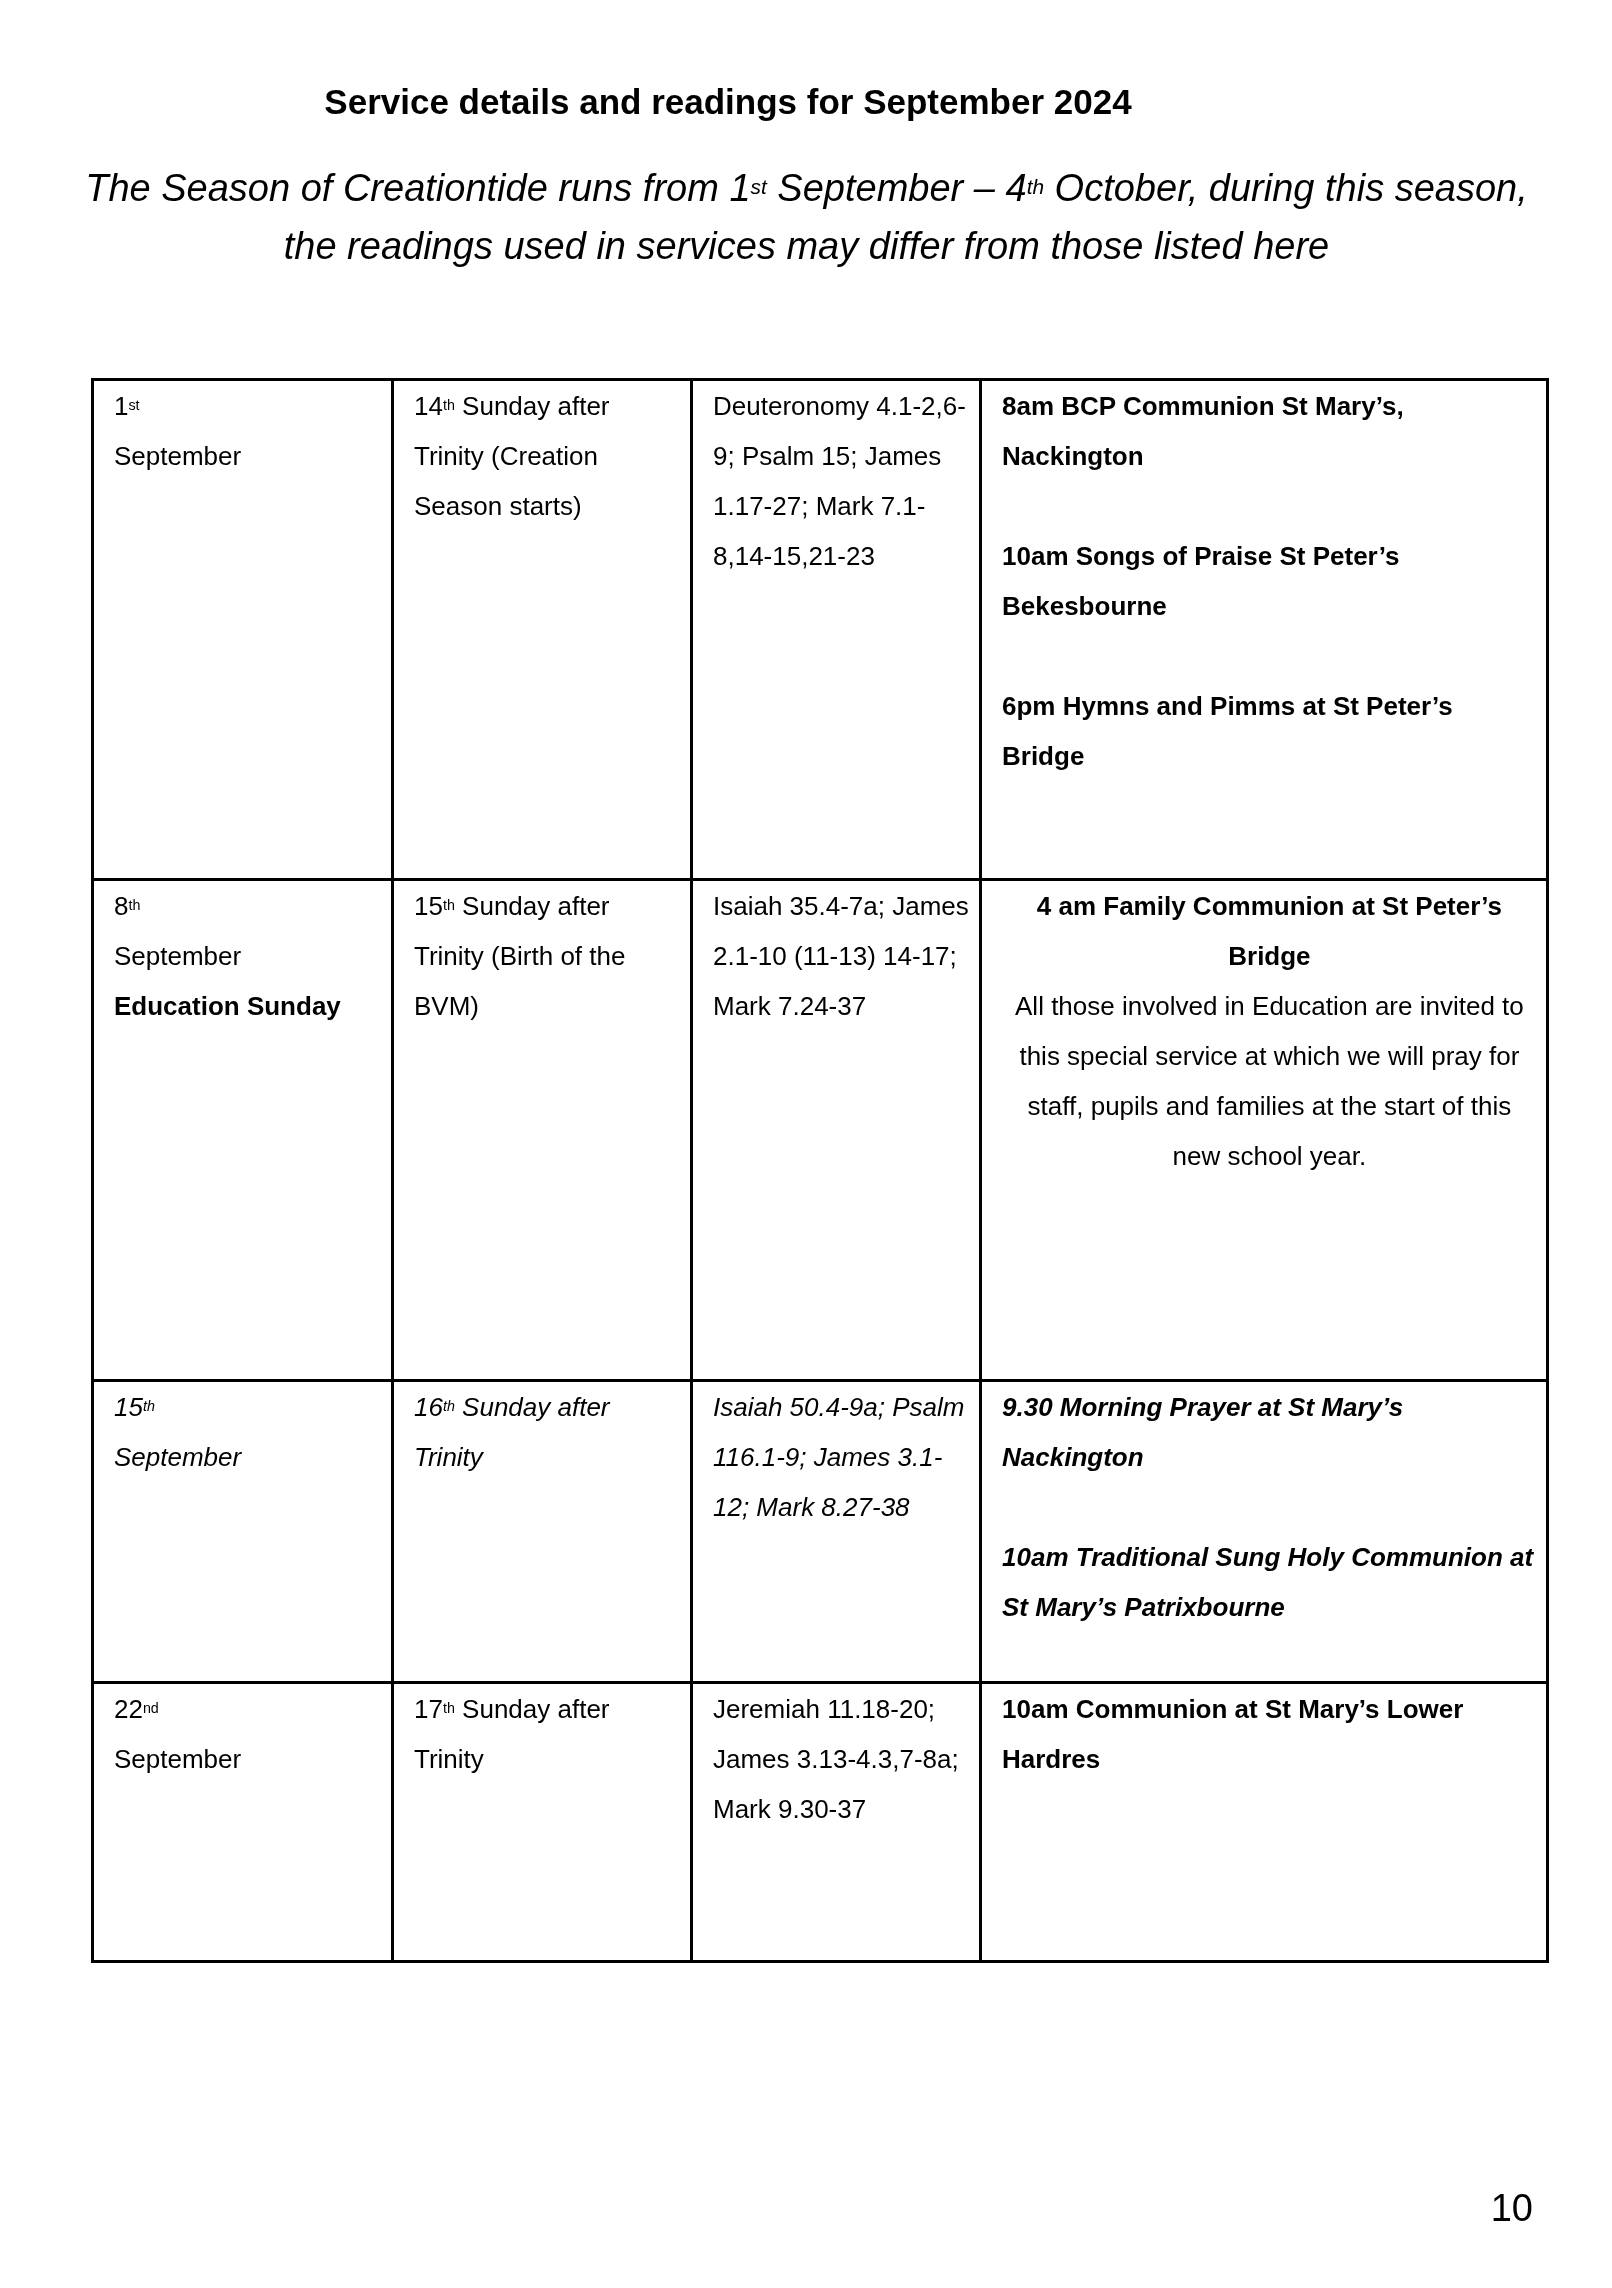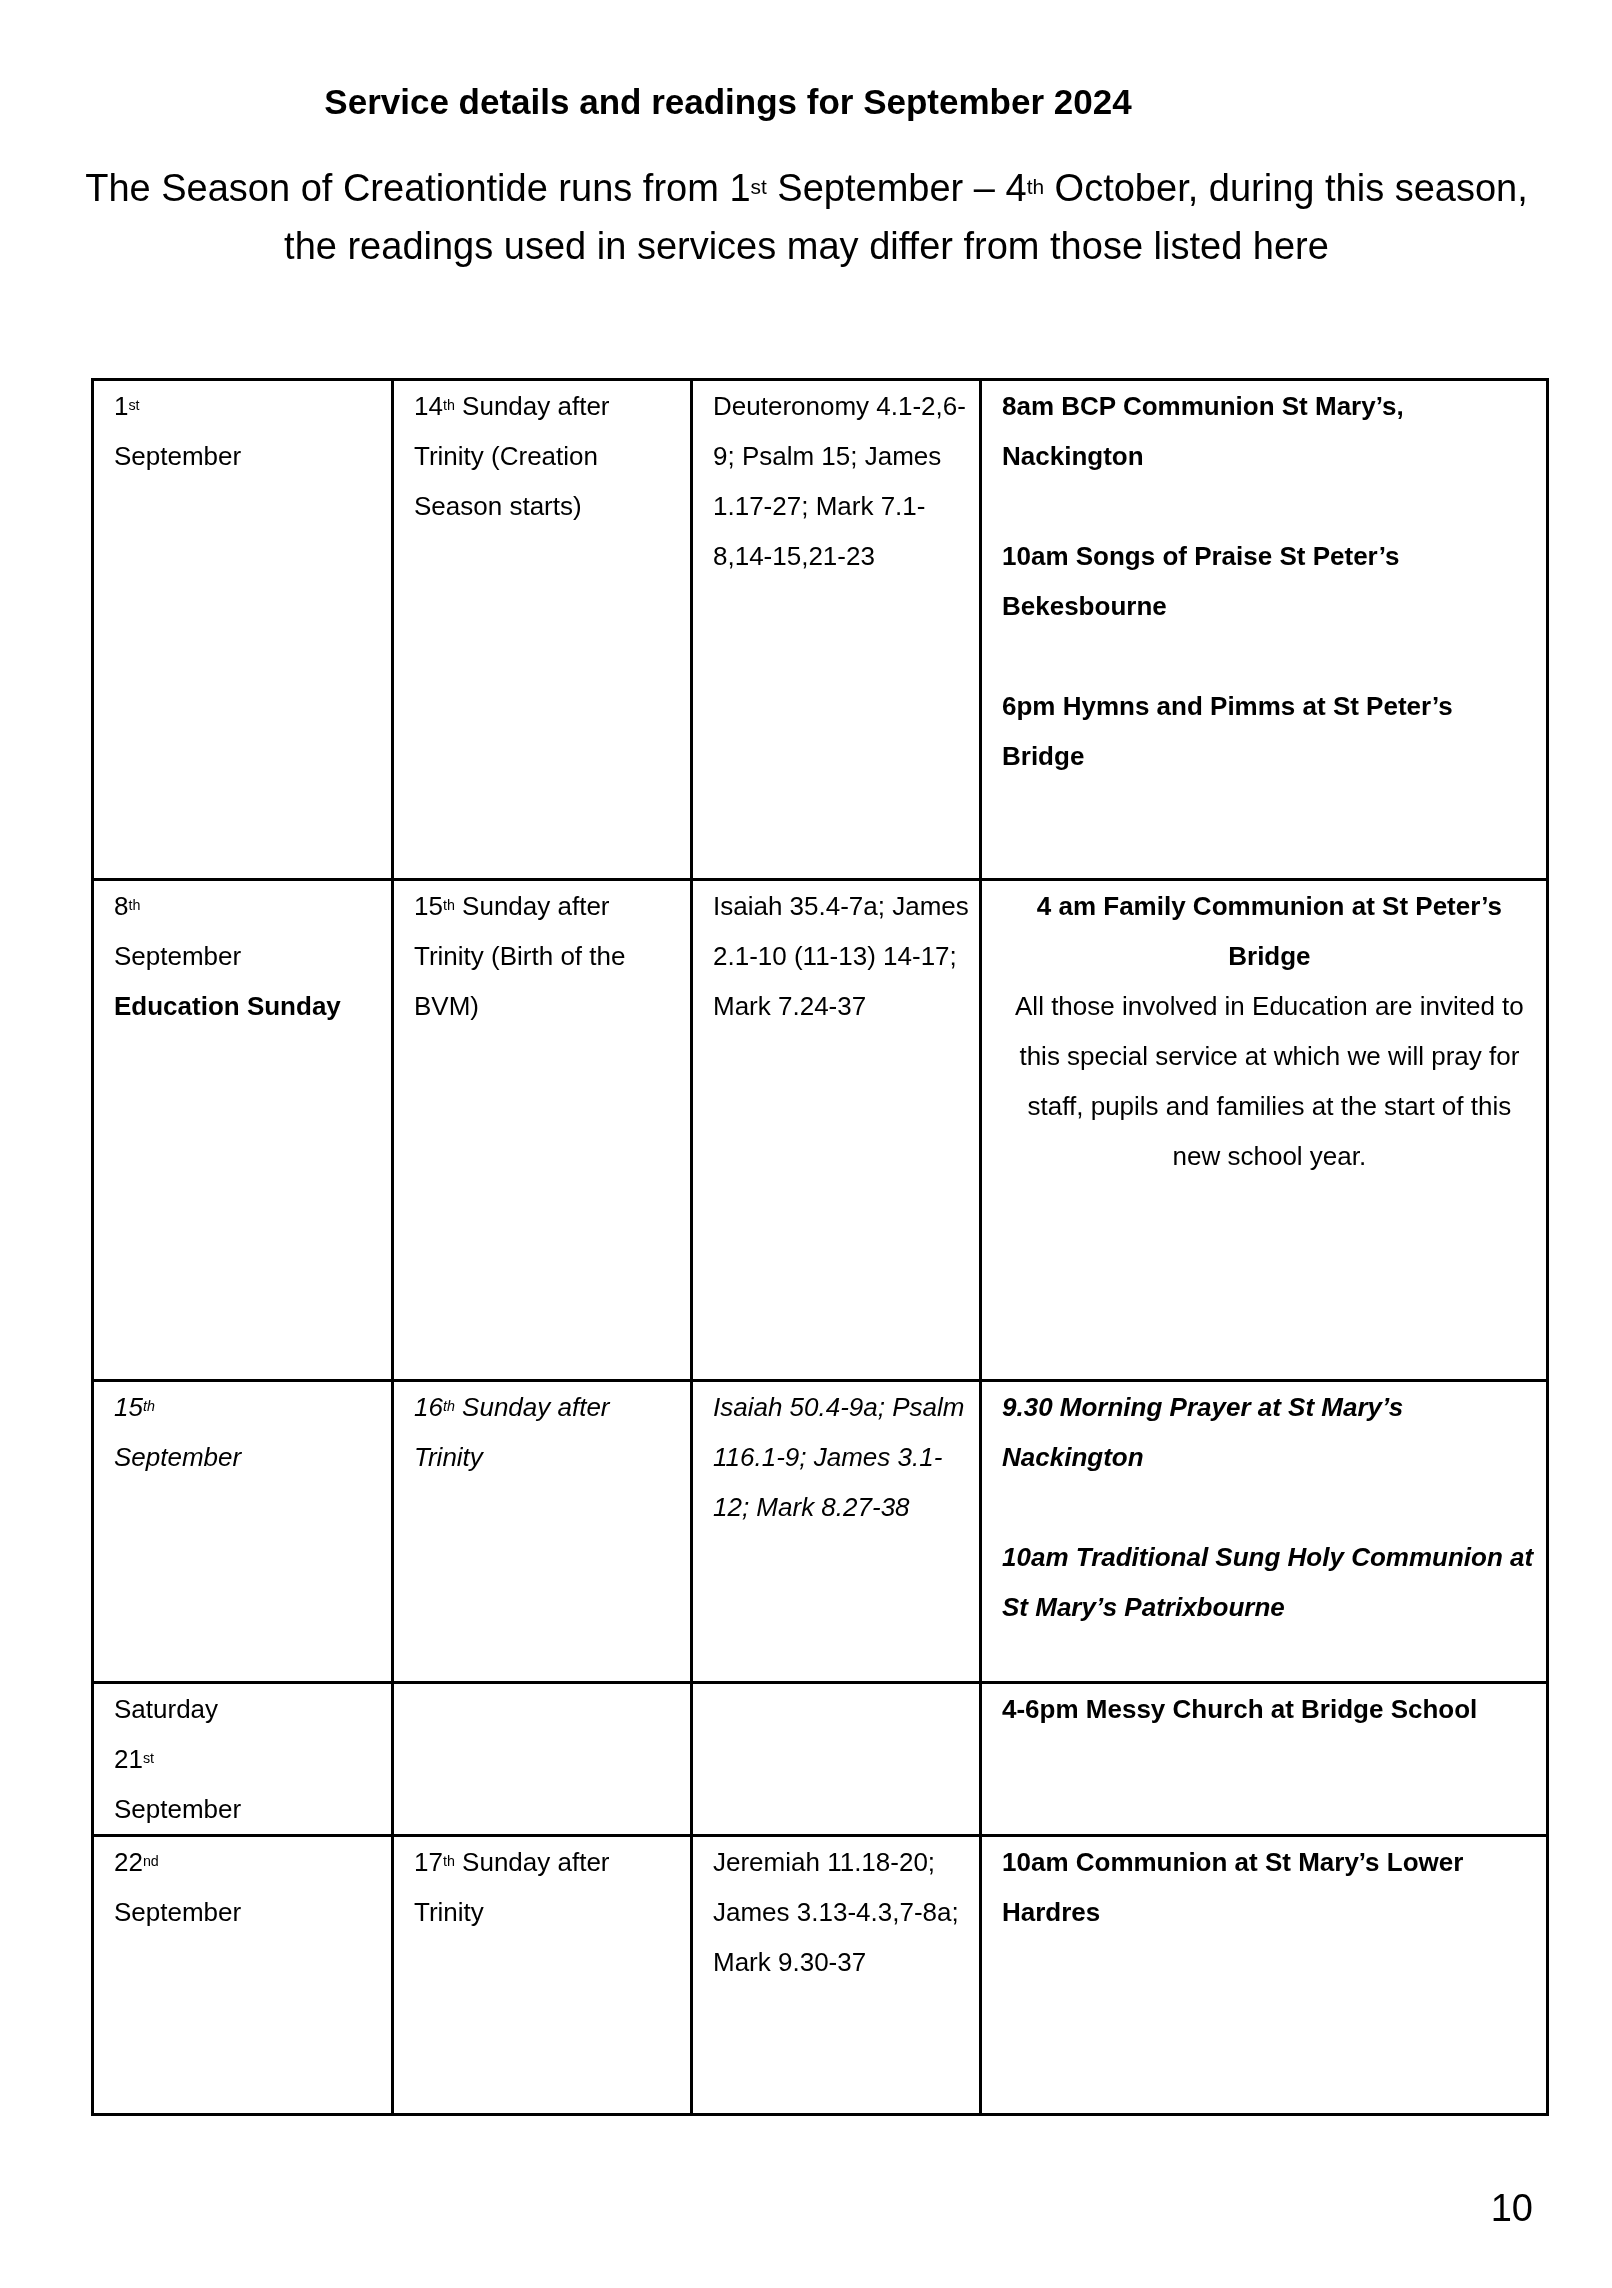--- a/index.html
+++ b/index.html
@@ -1,21 +1,21 @@
 <!DOCTYPE html>
 <html style="font-size:14.8px"><head>
 <meta charset="utf-8">
 <style>
   html, body { margin:0; padding:0; background:#ffffff; }
   body { width:1612px; height:2289px; position:relative; overflow:hidden;
          font-family:"Liberation Sans", sans-serif; color:#000; }
   .title { position:absolute; left:0; width:1456px; top:81px; text-align:center;
            font-weight:bold; font-size:35px; line-height:42px; }
   .subtitle { position:absolute; left:74px; width:1465px; top:159px; text-align:center;
-              font-size:38px; line-height:58px; }
+              font-style:italic; font-size:38px; line-height:58px; }
   sup { font-size:55%; line-height:0; position:relative; top:-0.35em; vertical-align:baseline; }
   table { position:absolute; left:91px; top:378px; width:1455px; border-collapse:collapse; table-layout:fixed; }
   td { border:3.7px solid #000; vertical-align:top; padding:0 9.2px 0 20px; font-size:26px; line-height:50px; }
   col.c1 { width:300px; } col.c2 { width:299px; } col.c3 { width:289px; } col.c4 { width:567px; }
   td.c4 { padding-left:20px; padding-right:9.2px; }
   .b { font-weight:bold; }
   .center { text-align:center; }
   .gap { display:block; height:50px; }
   .line { display:block; }
   tr.r1 td { height:497px; }
@@ -68,28 +68,20 @@
     <td><span>15</span><sup>th</sup><span class="line">September</span></td>
     <td><span>16</span><sup>th</sup><span> Sunday after Trinity</span></td>
     <td>Isaiah 50.4-9a; Psalm 116.1-9; James 3.1-12; Mark 8.27-38</td>
     <td class="c4 b">
       <span class="line">9.30 Morning Prayer at St Mary’s Nackington</span>
       <span class="gap"></span>
       <span class="line">10am Traditional Sung Holy Communion at St Mary’s Patrixbourne</span>
     </td>
   </tr>
 
-  <tr class="r4">
-    <td><span class="line">Saturday</span><span>21</span><sup>st</sup><span class="line">September</span></td>
-    <td></td>
-    <td></td>
-    <td class="c4 b">
-      <span class="line">4-6pm Messy Church at Bridge School</span>
-    </td>
-  </tr>
 
   <tr class="r5">
     <td><span>22</span><sup>nd</sup><span class="line">September</span></td>
     <td><span>17</span><sup>th</sup><span> Sunday after Trinity</span></td>
     <td>Jeremiah 11.18-20; James 3.13-4.3,7-8a; Mark 9.30-37</td>
     <td class="c4 b">
       <span class="line">10am Communion at St Mary’s Lower Hardres</span>
     </td>
   </tr>
 </tbody>

